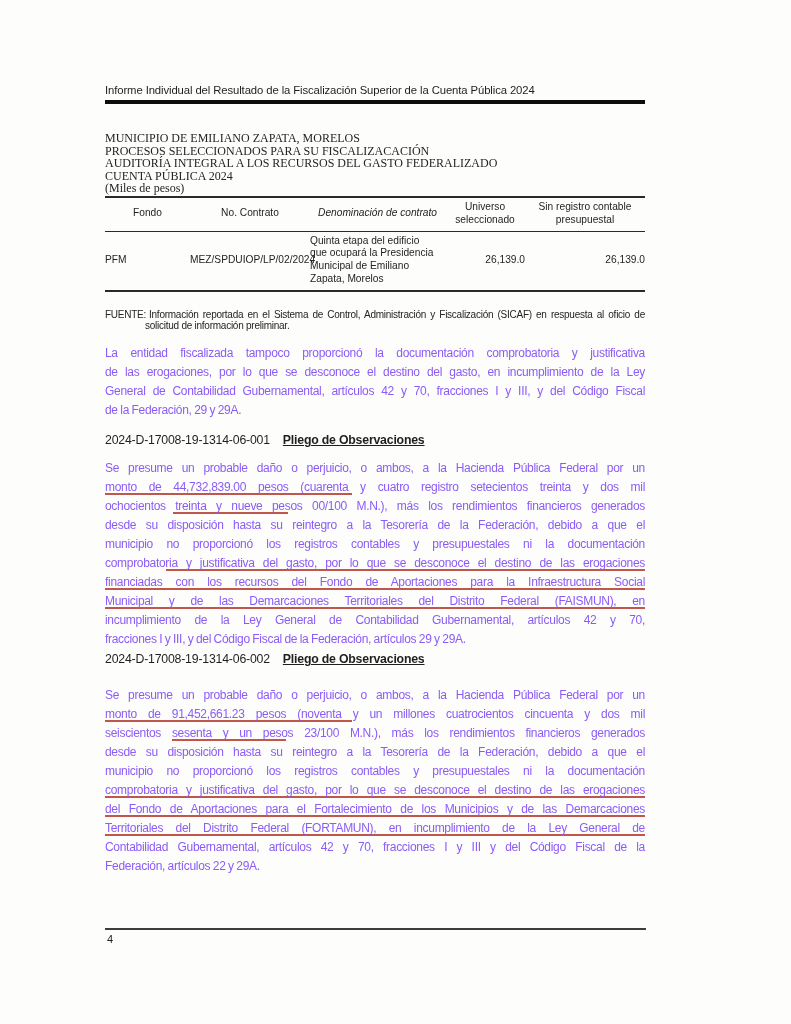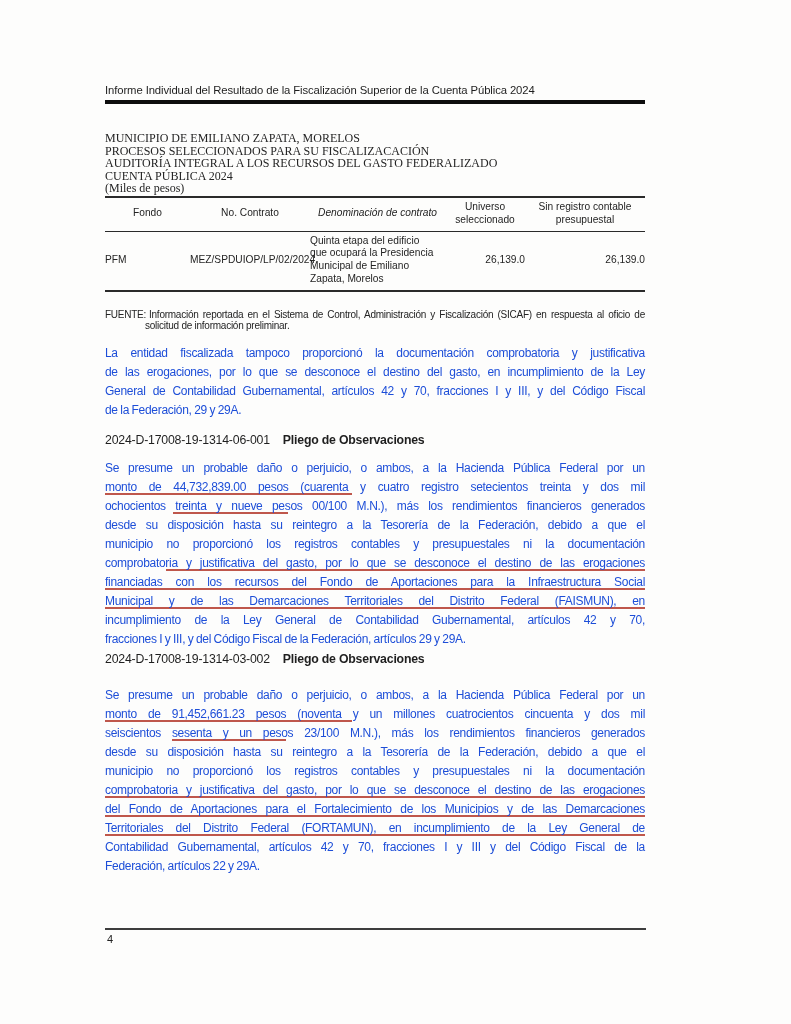--- a/index.html
+++ b/index.html
@@ -34,28 +34,28 @@
   .td-fondo, .td-contrato { text-align:left; }
   .td-denom { text-align:left; white-space:pre-line; padding-left:2px; }
   .td-num { text-align:right; padding-right:12px; }
   .td-sinreg { padding-right:7px; }
   .fuente { margin-top:17px; font-size:10px; line-height:11.6px; letter-spacing:-0.25px; color:#242424; }
   .f-line1 { text-align:justify; text-align-last:justify; }
   .f-label { padding-right:3px; }
   .f-line2 { padding-left:40px; }
 
   
-  .para { font-size:12px; line-height:19px; letter-spacing:-0.3px; word-spacing:-0.5px; color:#1d4ed8; }
+  .para { font-size:12px; line-height:19px; letter-spacing:-0.3px; word-spacing:-0.5px; color:#8b5cf6; }
   .tline { text-align:justify; text-align-last:justify; }
   .tline.lastline { text-align-last:left; }
   .redline { border-bottom:2.6px solid var(--red,#bf574c); padding-bottom:18px; }
 
   .heading { font-size:12.3px; letter-spacing:-0.2px; color:#1f1f1f; }
   .h-code { margin-right:13px; }
-  .h-label { font-weight:bold; }
+  .h-label { font-weight:bold;text-decoration:underline; }
 
   
   .f-rule { position:absolute; top:928px; left:105px; width:541px; height:2px; background:#3d3d3d; }
   .pg-num { position:absolute; top:933px; left:107px; font-size:11px; color:#222222; }
 </style>
 </head>
 <body>
 
 <div class="page">
 
@@ -125,21 +125,21 @@
       <div class="tline"><span>desde su disposición hasta su reintegro a la Tesorería de la Federación, debido a que el</span></div>
       <div class="tline"><span>municipio </span><span class="redline">no proporcionó los registros contables y presupuestales ni la documentación</span></div>
       <div class="tline"><span class="redline">comprobatoria y justificativa del gasto, por lo que se desconoce el destino de las erogaciones</span></div>
       <div class="tline"><span class="redline">financiadas con los recursos del Fondo de Aportaciones para la Infraestructura Social</span></div>
       <div class="tline"><span>Municipal y de las Demarcaciones Territoriales del Distrito Federal (FAISMUN), en</span></div>
       <div class="tline"><span>incumplimiento de la Ley General de Contabilidad Gubernamental, artículos 42 y 70,</span></div>
       <div class="tline lastline"><span>fracciones I y III, y del Código Fiscal de la Federación, artículos 29 y 29A.</span></div>
     </section>
 
   <section class="sec heading" style="top:652px">
-    <span class="h-code">2024-D-17008-19-1314-03-002</span><span class="h-label">Pliego de Observaciones</span>
+    <span class="h-code">2024-D-17008-19-1314-06-002</span><span class="h-label">Pliego de Observaciones</span>
   </section>
 
   <section class="sec para" style="top:686px">
       <div class="tline"><span class="redline">Se presume un probable daño o perjuicio,</span><span> o ambos, a la Hacienda Pública Federal por un</span></div>
       <div class="tline"><span>monto de </span><span class="redline">91,452,661.23 pesos</span><span> (noventa y un millones cuatrocientos cincuenta y dos mil</span></div>
       <div class="tline"><span>seiscientos sesenta y un pesos 23/100 M.N.), más los rendimientos financieros generados</span></div>
       <div class="tline"><span>desde su disposición hasta su reintegro a la Tesorería de la Federación, debido a que el</span></div>
       <div class="tline"><span class="redline">municipio no proporcionó los registros contables y presupuestales ni la documentación</span></div>
       <div class="tline"><span class="redline">comprobatoria y justificativa del gasto, por lo que se desconoce el destino de las erogaciones</span></div>
       <div class="tline"><span class="redline">del Fondo de Aportaciones para el Fortalecimiento de los Municipios y de las Demarcaciones</span></div>

